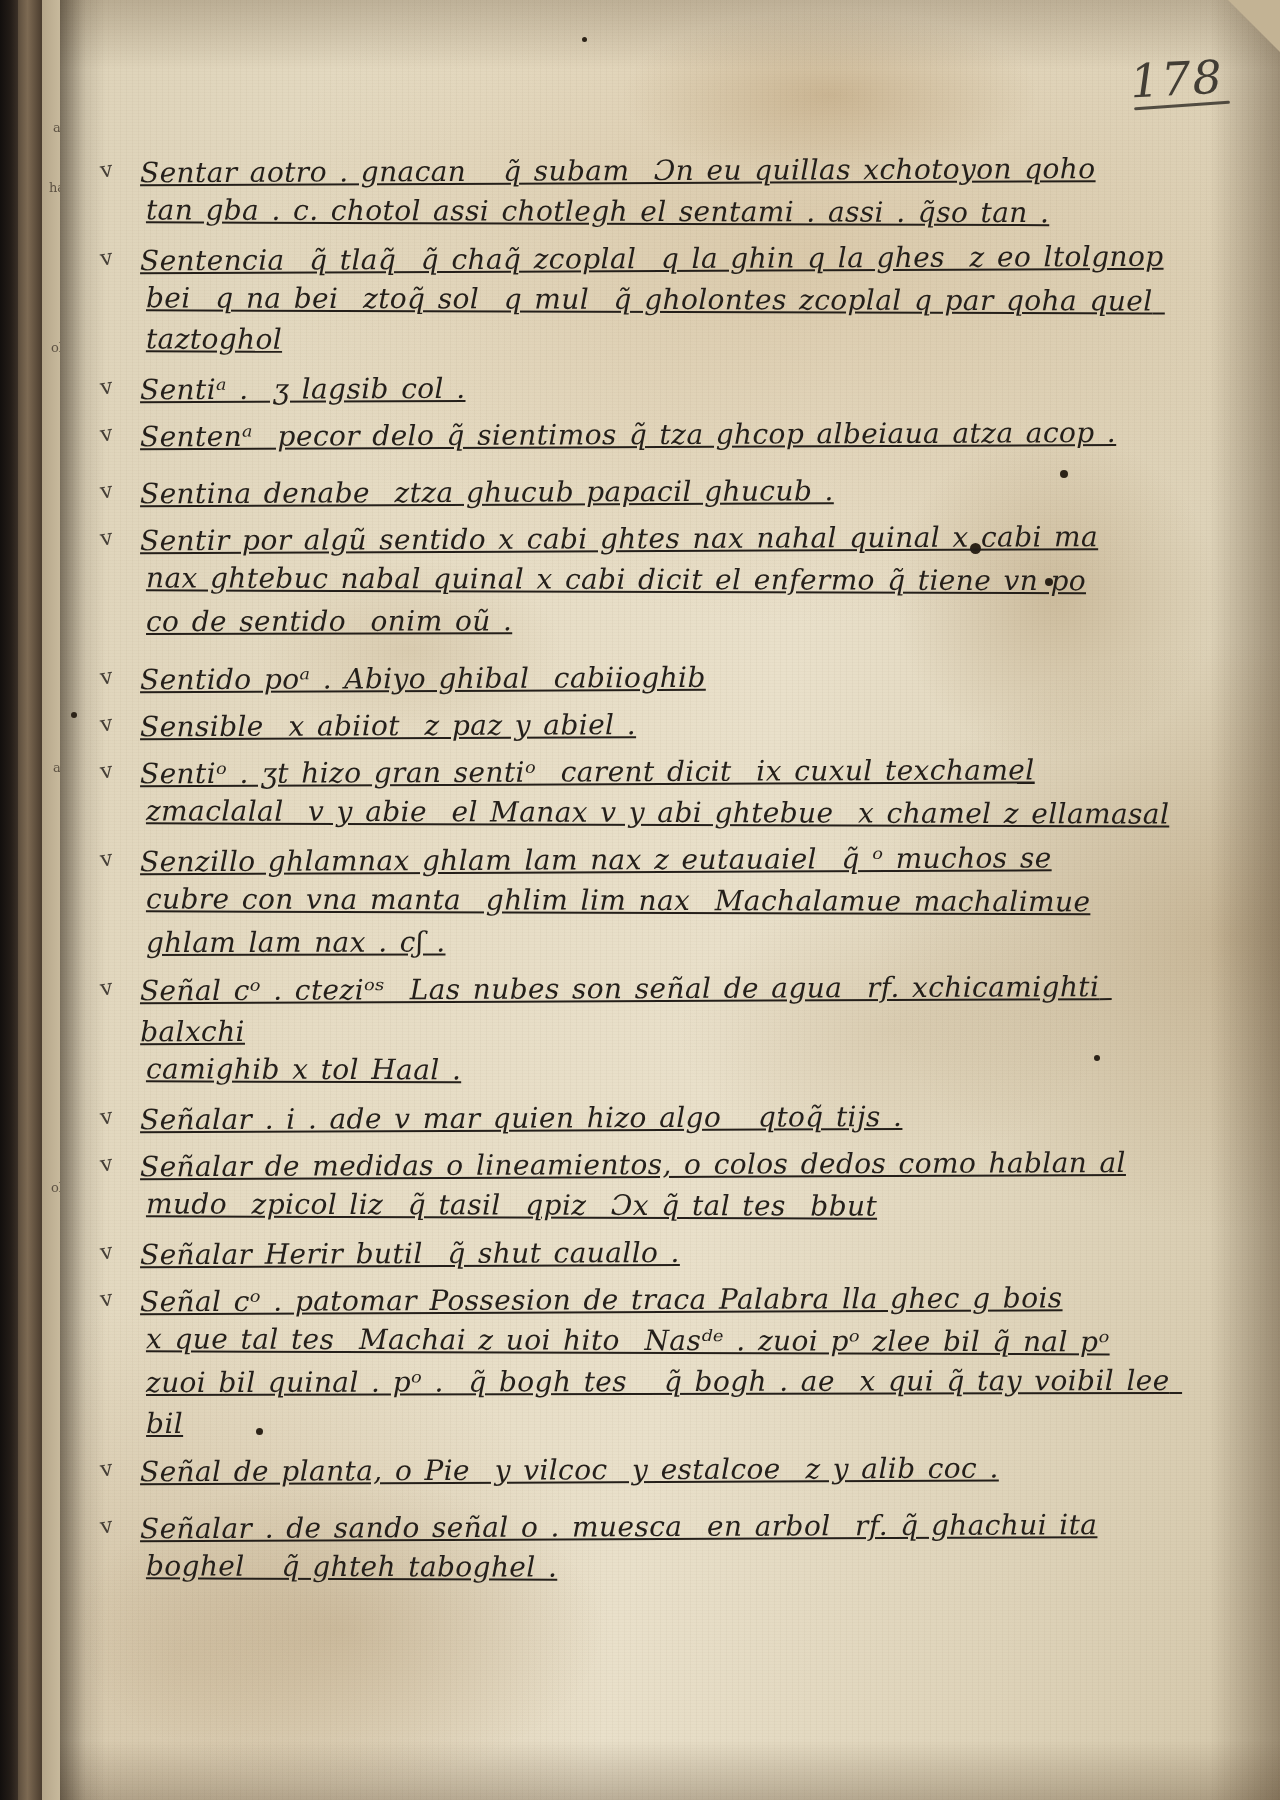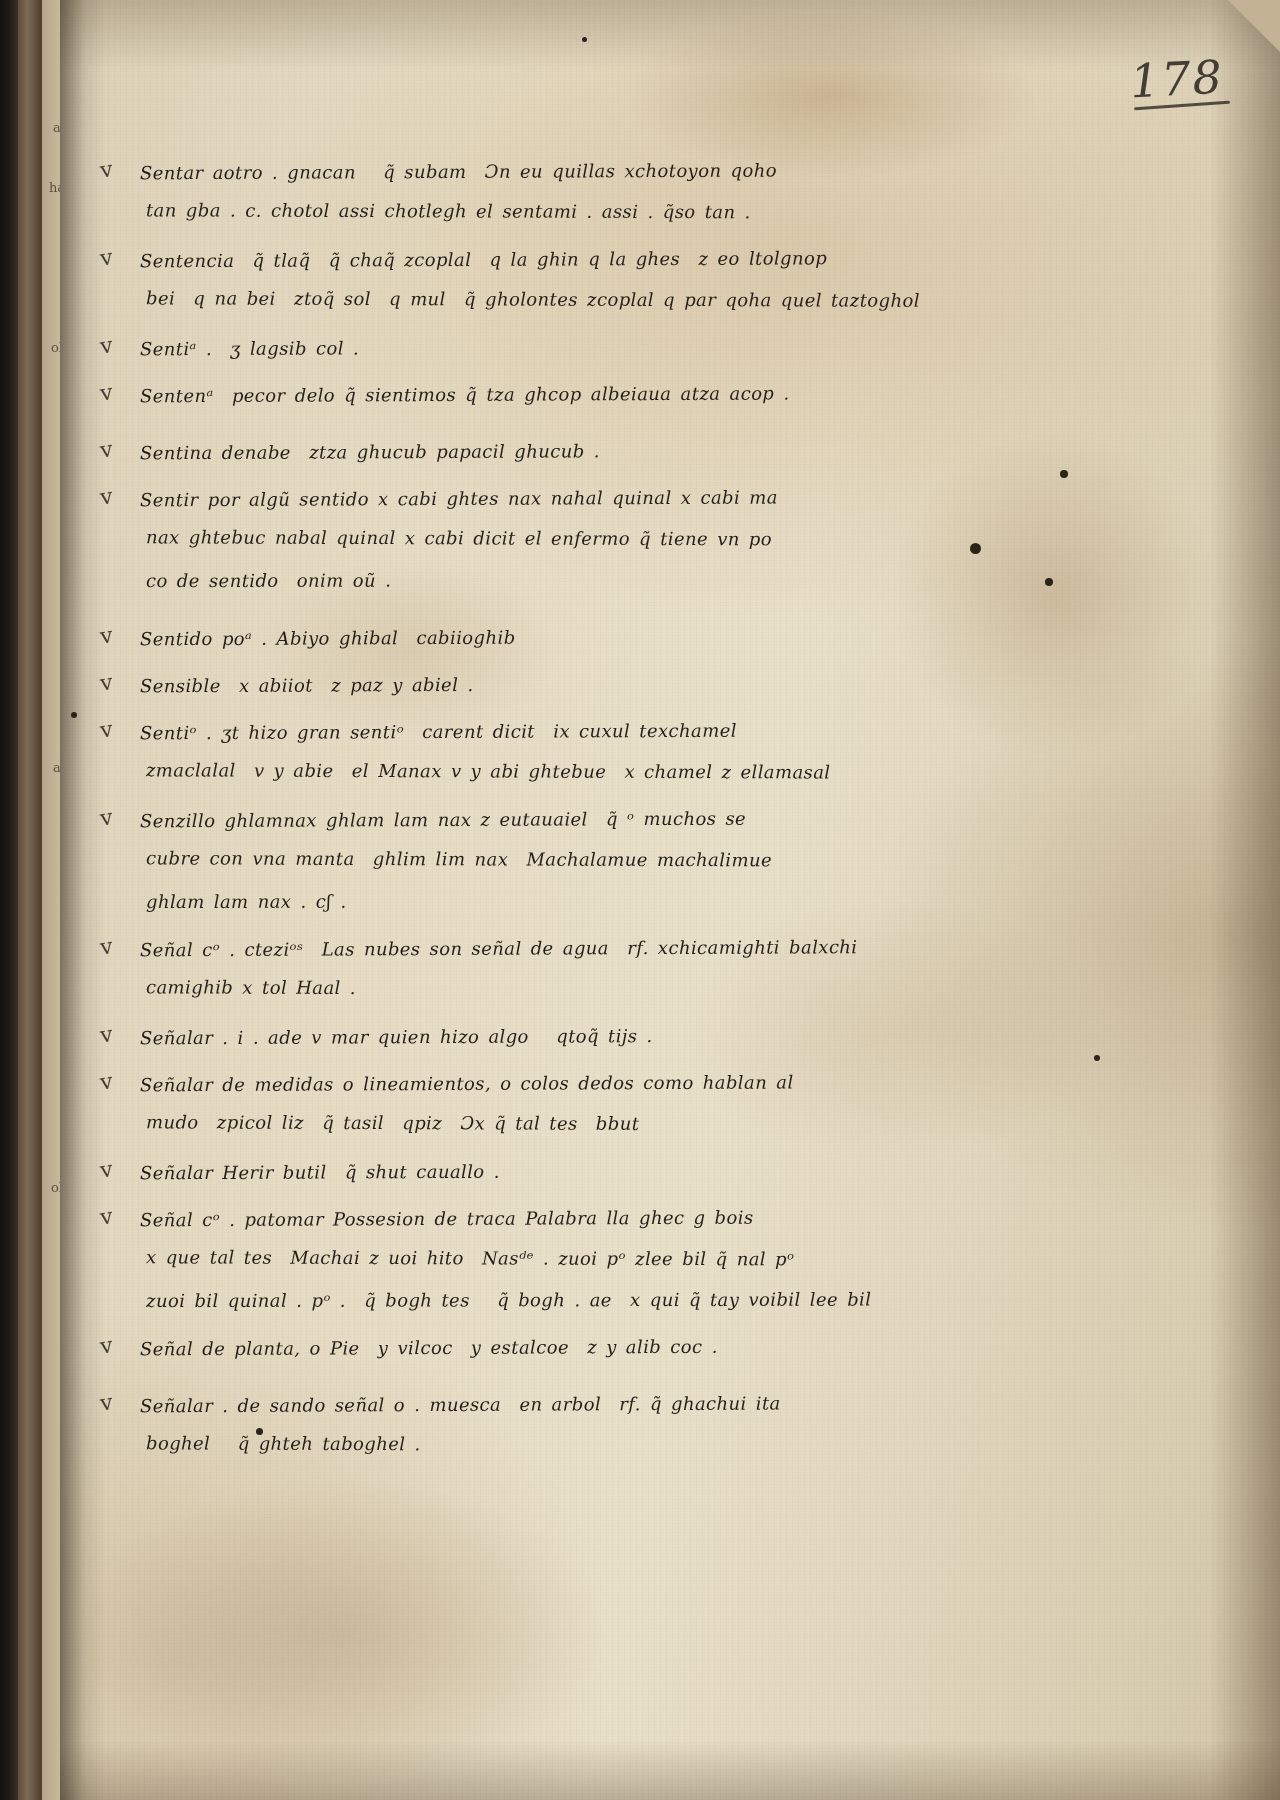--- a/index.html
+++ b/index.html
@@ -164,24 +164,25 @@
     font-family: "DejaVu Serif", serif;
     font-size: 22px;
     color: #2b2520;
     transform: rotate(-8deg);
     opacity: .85;
   }
   .lines {
     font-family: "DejaVu Serif", serif;
     font-style: italic;
     color: #241f1a;
-    font-size: 18px;
+    font-size: 28px;
     line-height: 41px;
     letter-spacing: 0.4px;
     word-spacing: 3px;
+    text-decoration: underline;
   }
   .lines .ln { display: block; white-space: pre-wrap; }
   .lines .ln.i1 { padding-left: 0px; }
   .lines .ln.i2 { padding-left: 6px; }
 
   
   .ln:nth-child(1) { transform: rotate(-0.25deg); }
   .ln:nth-child(2) { transform: rotate(0.18deg); }
   .ln:nth-child(3) { transform: rotate(-0.12deg); }
 

